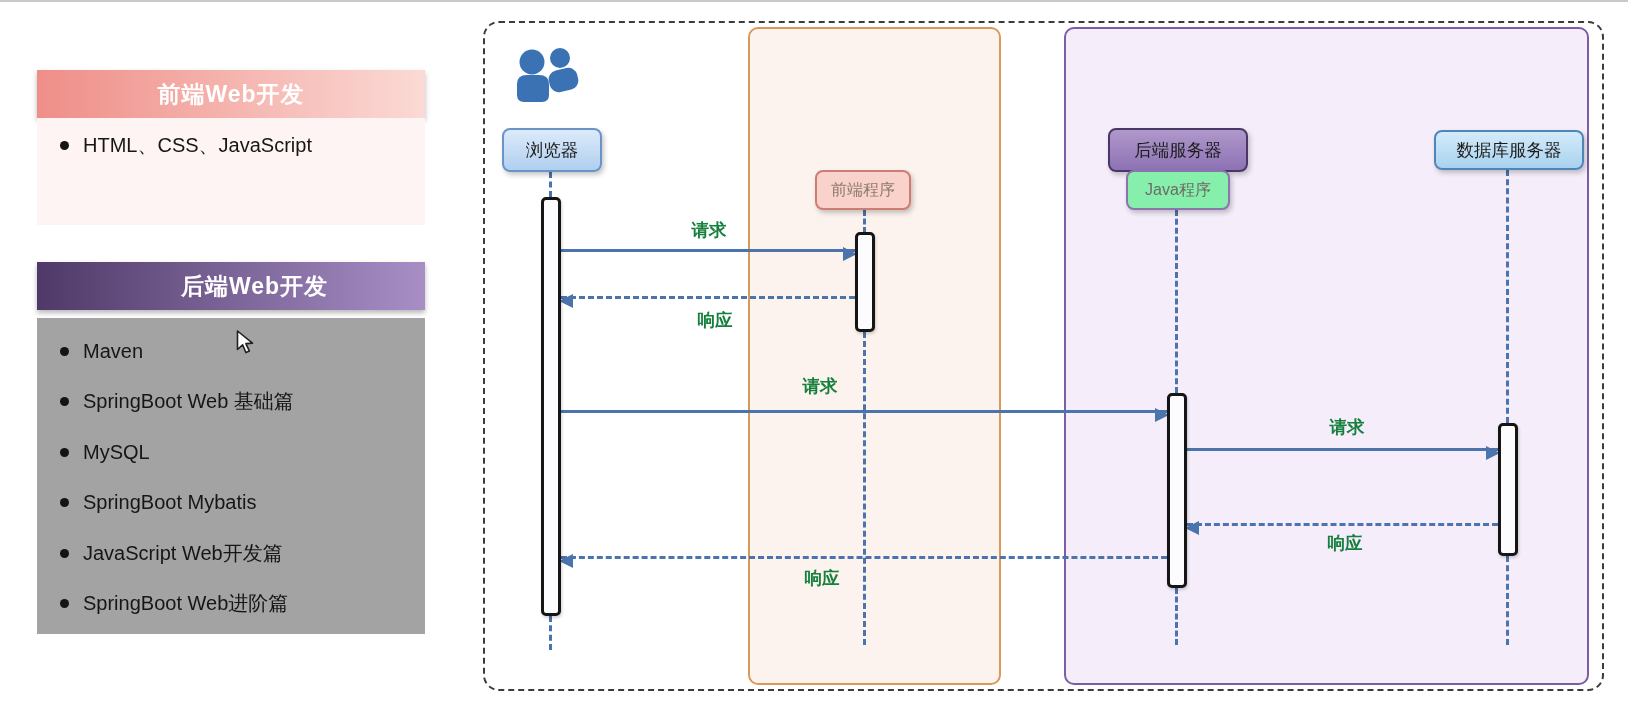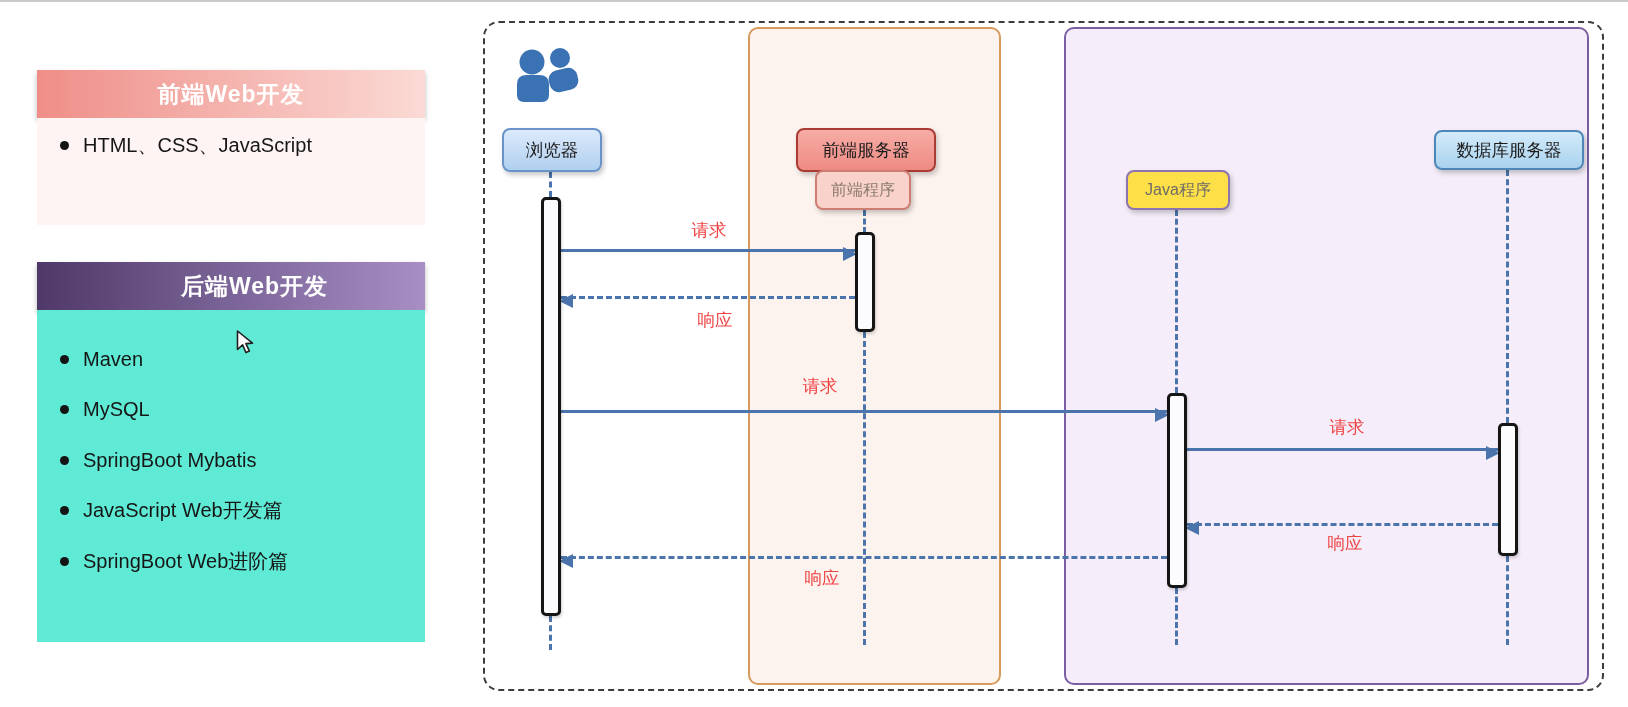--- a/index.html
+++ b/index.html
@@ -9,21 +9,21 @@
 
   
   .card{position:absolute;left:37px;width:388px;}
   .card-header{height:48px;line-height:48px;text-align:center;color:#ffffff;
                font-size:23px;font-weight:bold;letter-spacing:1px;
                box-shadow:0 3px 5px rgba(0,0,0,.28);}
   .card-header.fe{background:linear-gradient(90deg,#ef8e88,#fbdad5);}
   .card-header.be{background:linear-gradient(90deg,#4f3968,#a78fc6);padding-left:47px;}
   .card-body{padding-top:2px;}
   .card-body.fe{background:#fdf4f3;height:105px;}
-  .card-body.be{background:#5eead4;height:308px;padding-top:24px;}
+  .card-body.be{background:#a3a3a3;height:308px;padding-top:8px;margin-top:8px;}
   .li{display:flex;align-items:center;height:51px;font-size:20px;color:#161616;}
   .card-body.be .li{height:50.5px;}
   .dot{width:9px;height:9px;border-radius:50%;background:#141414;margin:0 14px 0 23px;flex:0 0 9px;}
 
   
   .zone{position:absolute;box-sizing:border-box;}
   .zone.outer{left:483px;top:21px;width:1121px;height:670px;border:2px dashed #3c3c3c;border-radius:16px;background:#ffffff;}
   .zone.orange{left:748px;top:27px;width:253px;height:658px;border:2px solid #d79a5a;border-radius:10px;background:#fdf3ee;}
   .zone.purple{left:1064px;top:27px;width:525px;height:658px;border:2px solid #7b5ea2;border-radius:10px;background:#f5eefa;}
 
@@ -34,30 +34,30 @@
 
   
   .node{position:absolute;display:flex;align-items:center;justify-content:center;
         font-size:17.5px;color:#1c1c1c;border-radius:8px;box-shadow:2px 3px 5px rgba(0,0,0,.22);
         box-sizing:border-box;z-index:5;white-space:nowrap;}
   .node.blue{background:linear-gradient(180deg,#dceafb,#b0cfef);border:2px solid #6a94c8;}
   .node.red{background:linear-gradient(180deg,#f6aca5,#ee8b83);border:2px solid #a83c34;}
   .node.purple{background:linear-gradient(180deg,#af98cb,#8e72b4);border:2px solid #4a3766;}
   .node.db{background:linear-gradient(180deg,#d3ebfa,#a9d2ef);border:2px solid #4e86b8;}
   .node.prog-red{background:#f8d2cb;border:2px solid #cd7d72;border-radius:8px;color:#8d7b6e;font-size:16px;z-index:6;}
-  .node.prog-purple{background:#fde047;border:2px solid #8d74ae;border-radius:8px;color:#6f6a67;font-size:16px;z-index:6;}
+  .node.prog-purple{background:#86efac;border:2px solid #8d74ae;border-radius:8px;color:#6f6a67;font-size:16px;z-index:6;}
 
   
   .msg{position:absolute;height:0;border-top:3px solid #4a74ab;z-index:3;}
   .msg.dashed{border-top-style:dashed;}
   .ah{position:absolute;width:0;height:0;top:-5.5px;}
   .ah.r{right:-2px;border-top:7px solid transparent;border-bottom:7px solid transparent;border-left:14px solid #4a74ab;}
   .ah.l{left:-2px;border-top:7px solid transparent;border-bottom:7px solid transparent;border-right:14px solid #4a74ab;}
-  .mlabel{position:absolute;transform:translate(-50%,-50%);font-size:17.5px;color:#ef4444;
-          white-space:nowrap;z-index:7;}
+  .mlabel{position:absolute;transform:translate(-50%,-50%);font-size:17.5px;color:#15803d;
+          white-space:nowrap;z-index:7;font-weight:bold;}
 
   .icon-users{position:absolute;left:512px;top:46px;z-index:5;}
   .cursor{position:absolute;left:236px;top:330px;z-index:9;}
 </style>
 </head>
 <body>
 
 <div class="stage">
   <div class="topline"></div>
 
@@ -70,20 +70,24 @@
       </div>
     </div>
   </div>
 
   <div class="card" style="top:262px;">
     <div class="card-header be">后端Web开发</div>
     <div class="card-body be">
       <div class="li">
         <span class="dot"></span>
         <span>Maven</span>
+      </div>
+      <div class="li">
+        <span class="dot"></span>
+        <span>SpringBoot Web 基础篇</span>
       </div>
       <div class="li">
         <span class="dot"></span>
         <span>MySQL</span>
       </div>
       <div class="li">
         <span class="dot"></span>
         <span>SpringBoot Mybatis</span>
       </div>
       <div class="li">
@@ -152,17 +156,17 @@
   <span class="mlabel" style="left:1347px;top:427px;">请求</span>
   <span class="mlabel" style="left:1345px;top:543px;">响应</span>
   <span class="mlabel" style="left:822px;top:578px;">响应</span>
 
   <div class="act" style="left:541px;top:197px;height:413px;"></div>
   <div class="act" style="left:855px;top:232px;height:94px;"></div>
   <div class="act" style="left:1167px;top:393px;height:189px;"></div>
   <div class="act" style="left:1498px;top:423px;height:127px;"></div>
 
   <div class="node blue" style="left:502px;top:128px;width:100px;height:44px;">浏览器</div>
-  <div class="node red" style="left:796px;top:128px;width:140px;height:44px;">前端服务器</div>
   <div class="node prog-red" style="left:815px;top:170px;width:96px;height:40px;">前端程序</div>
+  <div class="node purple" style="left:1108px;top:128px;width:140px;height:44px;">后端服务器</div>
   <div class="node prog-purple" style="left:1126px;top:170px;width:104px;height:40px;">Java程序</div>
   <div class="node db" style="left:1434px;top:130px;width:150px;height:40px;">数据库服务器</div>
 </div>
 
 </body></html>

